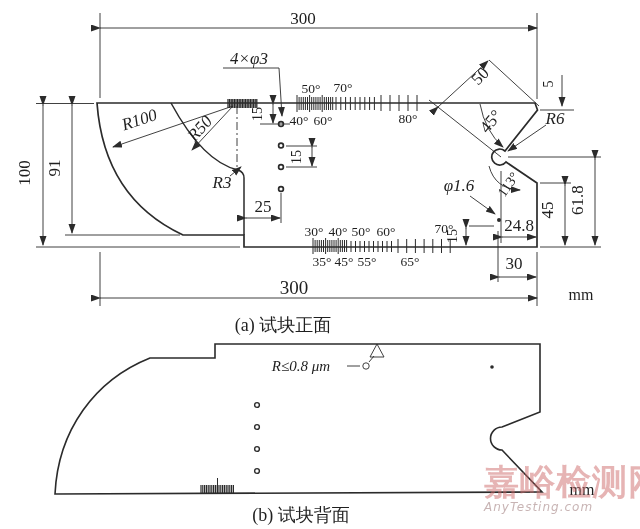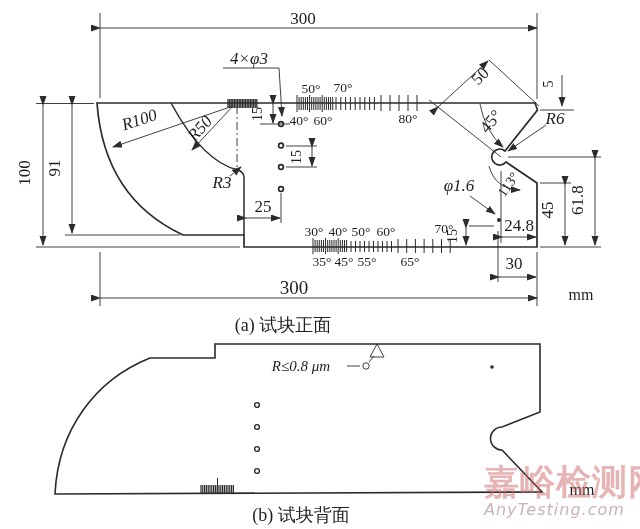--- a/index.html
+++ b/index.html
@@ -8,21 +8,21 @@
   svg text{fill:#1f1f1f;font-family:"Liberation Serif",serif;}
   .dimtxt{font-size:17px;}
   .dimtxt-s{font-size:14px;}
   .ital{font-style:italic;}
   .scaletxt{font-size:13.5px;}
   .captxt{font-size:18px;}
   .unittxt{font-size:16px;}
   #watermark{position:absolute;left:484px;top:464px;width:156px;pointer-events:none;}
   #wm1{font-size:35px;line-height:36px;font-weight:600;letter-spacing:1px;
        color:rgba(206,106,106,0.50);font-family:"DejaVu Sans",sans-serif;white-space:nowrap;}
-  #wm2{font-size:16px;font-style:italic;letter-spacing:1px;color:rgba(166,134,134,0.62);
+  #wm2{font-size:12px;font-style:italic;letter-spacing:1px;color:rgba(166,134,134,0.62);
        font-family:"DejaVu Sans",sans-serif;white-space:nowrap;}
 </style>
 </head>
 <body>
 
 <div id="page">
 <svg width="640" height="529" viewBox="0 0 640 529">
   <defs>
     <marker id="arr" markerUnits="userSpaceOnUse" markerWidth="10" markerHeight="8" refX="9" refY="3.5" orient="auto">
       <path d="M0,0 L10,3.5 L0,7 Z" fill="#2b2b2b"></path>

